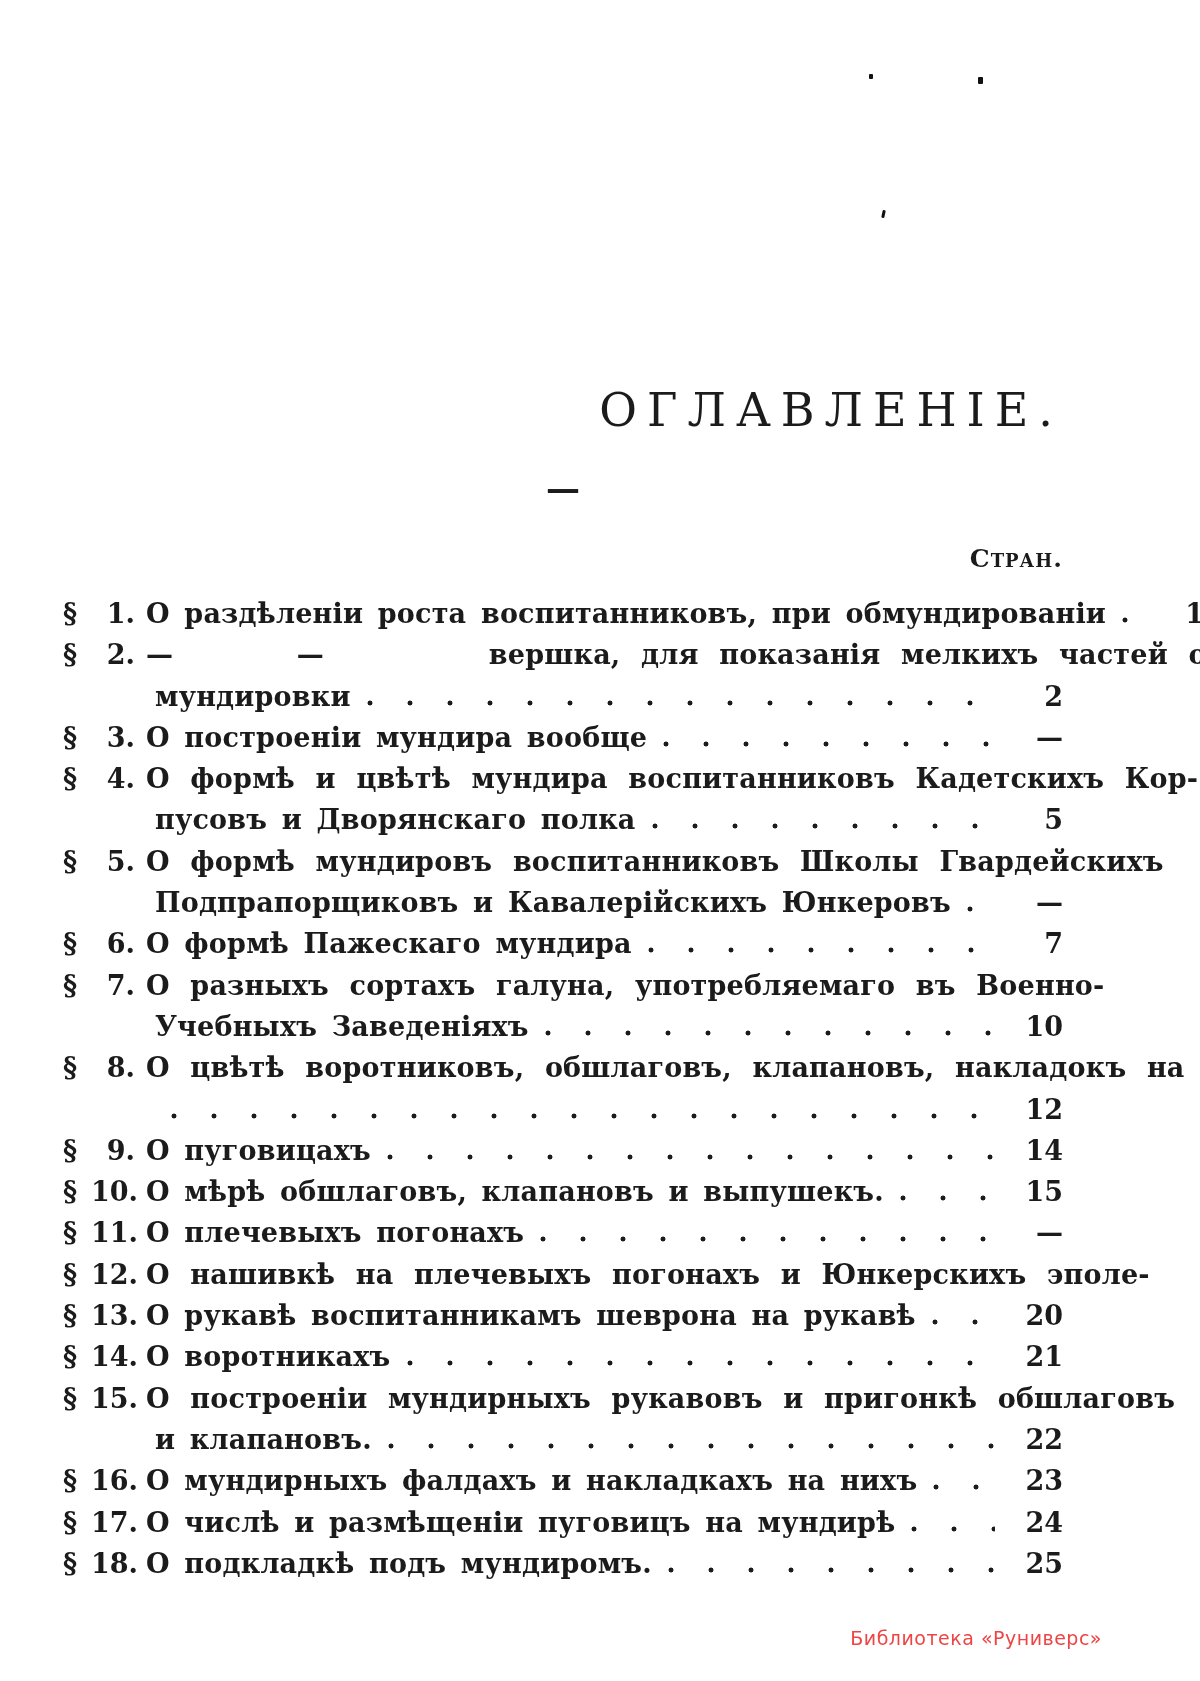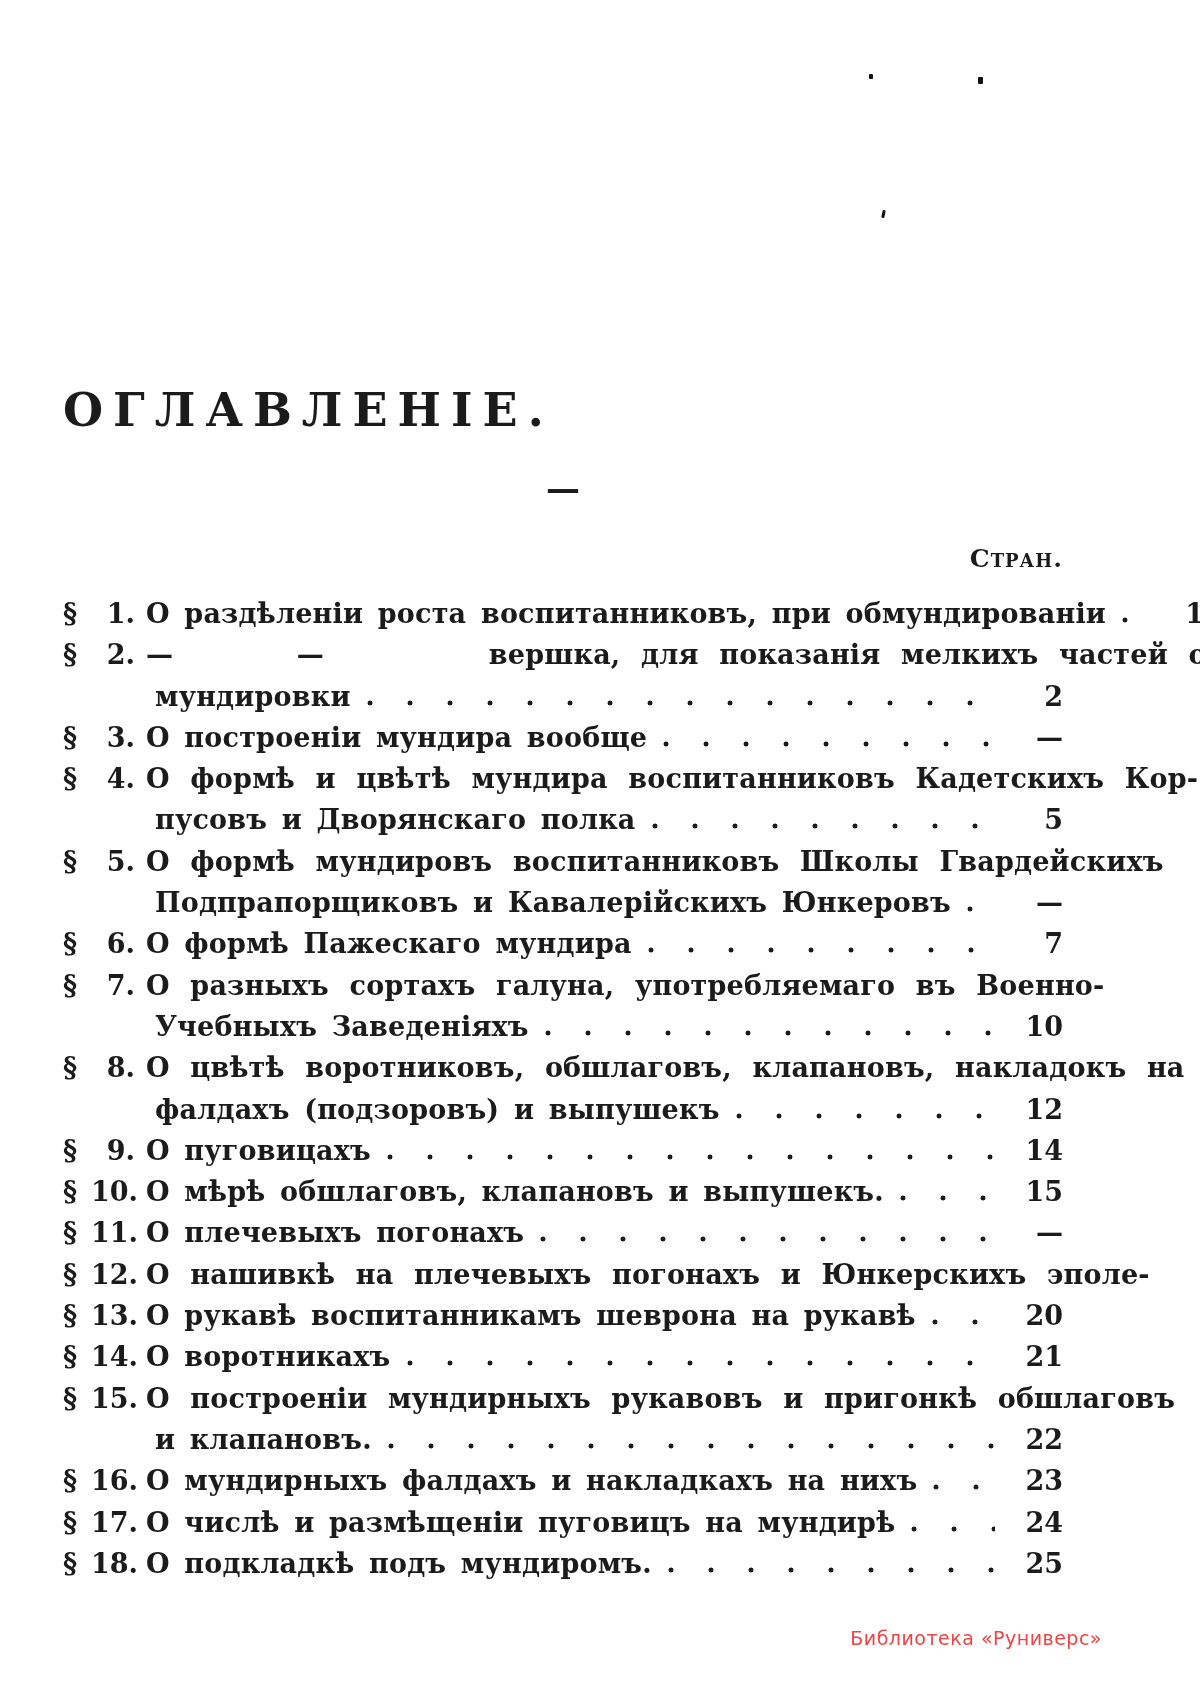--- a/index.html
+++ b/index.html
@@ -8,22 +8,22 @@
     background:#ffffff;
     font-family:"DejaVu Serif","Liberation Serif",serif;
     color:#1b1b1b;
     position:relative;
     overflow:hidden;
   }
   .scan-page{position:absolute;inset:0;background:#fff;}
   .content{position:absolute;left:63px;top:0;width:1000px;}
   .doc-title{
     position:absolute;left:0;right:0;top:383px;
-    text-align:left;
-    font-size:46px;font-weight:700;
+    text-align:right;
+    font-size:46px;font-weight:400;
     letter-spacing:10px;
     white-space:nowrap;
   }
   .divider{
     position:absolute;left:0;right:0;top:468px;
     text-align:center;
     font-size:34px;font-weight:700;
   }
   .colhead{
     position:absolute;right:0;top:544px;
@@ -162,21 +162,20 @@
         <span class="pg">10</span>
       </div>
 
       <div class="line full">
         <span class="sec">§</span>
         <span class="num">8.</span>
         <span class="txt">О цвѣтѣ воротниковъ, обшлаговъ, клапановъ, накладокъ на</span>
       </div>
       <div class="line">
         <span class="indent"></span>
-        <span class="txt">фалдахъ (подзоровъ) и выпушекъ</span>
         <span class="dots"></span>
         <span class="pg">12</span>
       </div>
 
       <div class="line">
         <span class="sec">§</span>
         <span class="num">9.</span>
         <span class="txt">О пуговицахъ</span>
         <span class="dots"></span>
         <span class="pg">14</span>

